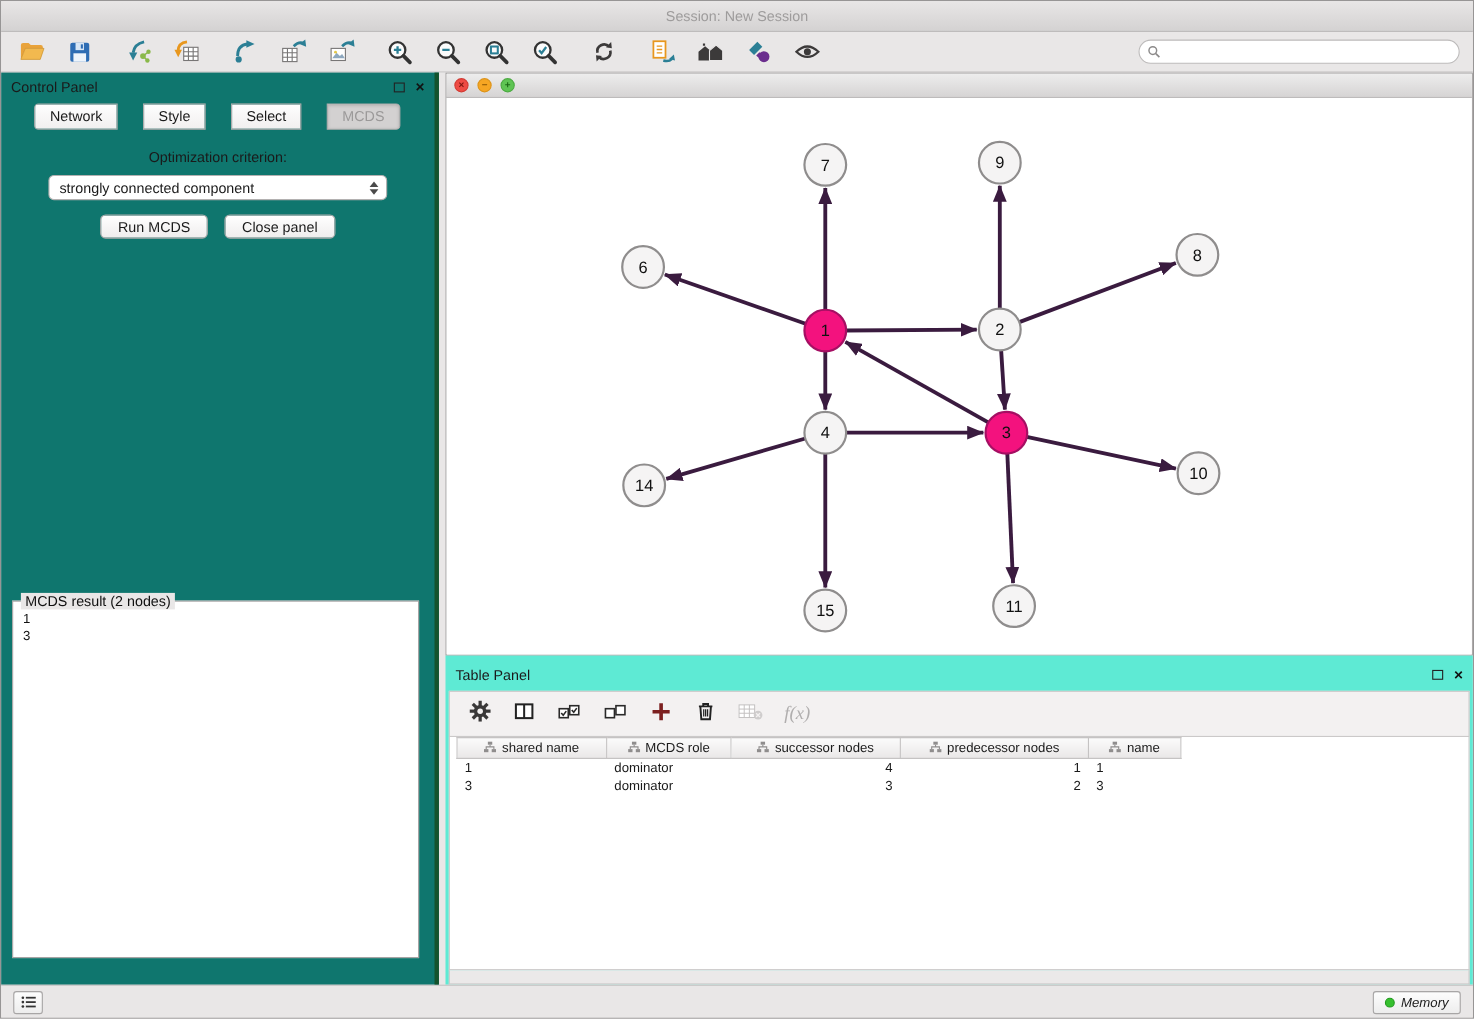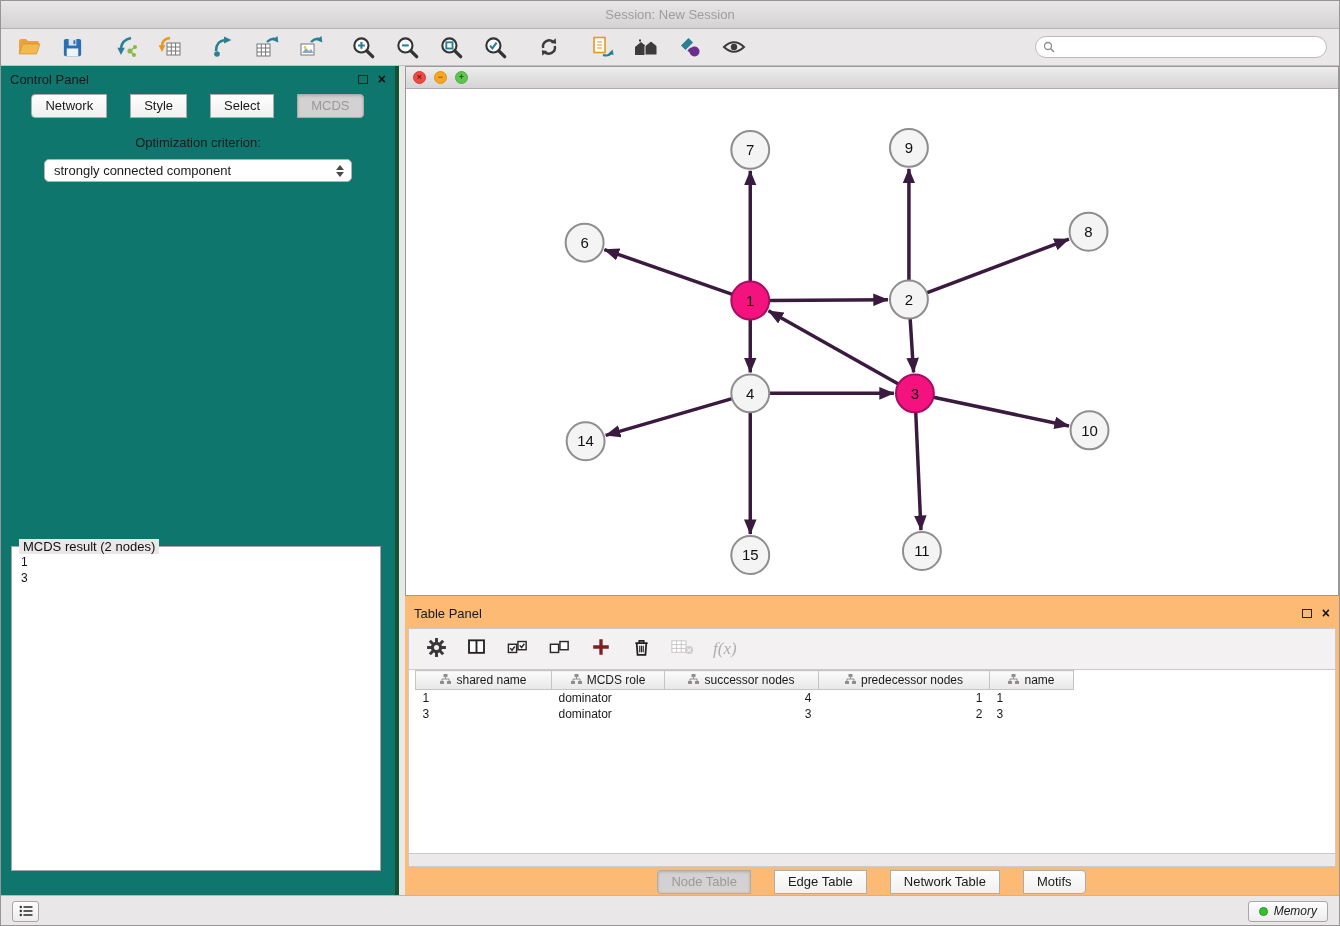--- a/index.html
+++ b/index.html
@@ -83,21 +83,21 @@
   .traffic { display:flex; gap:8px; z-index:2; }
   .light { width:13px; height:13px; border-radius:50%; display:flex; align-items:center; justify-content:center;
            font-size:9px; font-weight:bold; line-height:1; }
   .light.red { background:#ee4b44; color:#7c150f; border:1px solid #d33b34; }
   .light.yellow { background:#f6a623; color:#935c06; border:1px solid #dd941a; }
   .light.green { background:#5fc454; color:#1d6c17; border:1px solid #4cab42; }
   .nw-title { position:absolute; left:0; right:0; text-align:center; font-size:13px; color:#111; }
   .nw-canvas { flex:1; position:relative; background:#fff; }
   .nw-canvas svg { position:absolute; inset:0; }
   
-  .table-panel { flex:1; display:flex; flex-direction:column; background:#fdba74; padding-top:4px; }
+  .table-panel { flex:1; display:flex; flex-direction:column; background:#5eead4; padding-top:4px; }
   .tp-toolbar {
     height:42px; margin:2px 3px 0; background:#f3f1f1; border:1px solid #cbc9c9;
     display:flex; align-items:center; gap:19px; padding:16px 17px; flex:none;
   }
   .tp-table-wrap { flex:1; margin:0 3px; background:#fff; border:1px solid #cbc9c9; border-top:none; overflow:hidden; }
   .node-table { border-collapse:collapse; margin-left:6px; table-layout:fixed; }
   .node-table th {
     background:linear-gradient(#fbfbfb,#e9e7e7); border:1px solid #c5c3c3;
     font-weight:normal; font-size:12px; height:19px; padding:0 4px; white-space:nowrap; overflow:hidden;
   }
@@ -281,20 +281,24 @@
         <div class="tab active">MCDS</div>
       </div>
     <div class="cp-content">
       <div class="opt-label">Optimization criterion:</div>
       <div class="dropdown">
         <span>strongly connected component</span>
         <span class="dd-arrows">
             <span class="dd-up"></span>
             <span class="dd-down"></span>
           </span>
+      </div>
+      <div class="btn-row">
+        <div class="btn">Run MCDS</div>
+        <div class="btn">Close panel</div>
       </div>
       <div class="result-box">
         <span class="result-title">MCDS result (2 nodes)</span>
         <div class="result-list">
             <div>1</div>
             <div>3</div>
           </div>
       </div>
     </div>
   </div>
@@ -524,26 +528,20 @@
                 <td style="text-align: left;">3</td>
                 <td style="text-align: left;">dominator</td>
                 <td style="text-align: right;">3</td>
                 <td style="text-align: right;">2</td>
                 <td style="text-align: left;">3</td>
               </tr>
             </tbody>
         </table>
       </div>
       <div class="tp-hscroll"></div>
-      <div class="tp-tabs tabs-row">
-          <div class="tab active">Node Table</div>
-          <div class="tab">Edge Table</div>
-          <div class="tab">Network Table</div>
-          <div class="tab">Motifs</div>
-        </div>
     </div>
   </div>
 </div>
 
 <div class="statusbar">
   <span class="sb-btn menu-btn">
     <svg width="14" height="12" viewBox="0 0 14 12">
         <g fill="#333">
           <circle cx="1.8" cy="2" r="1.2"></circle>
           <rect x="4.5" y="1.2" width="9" height="1.6"></rect>

